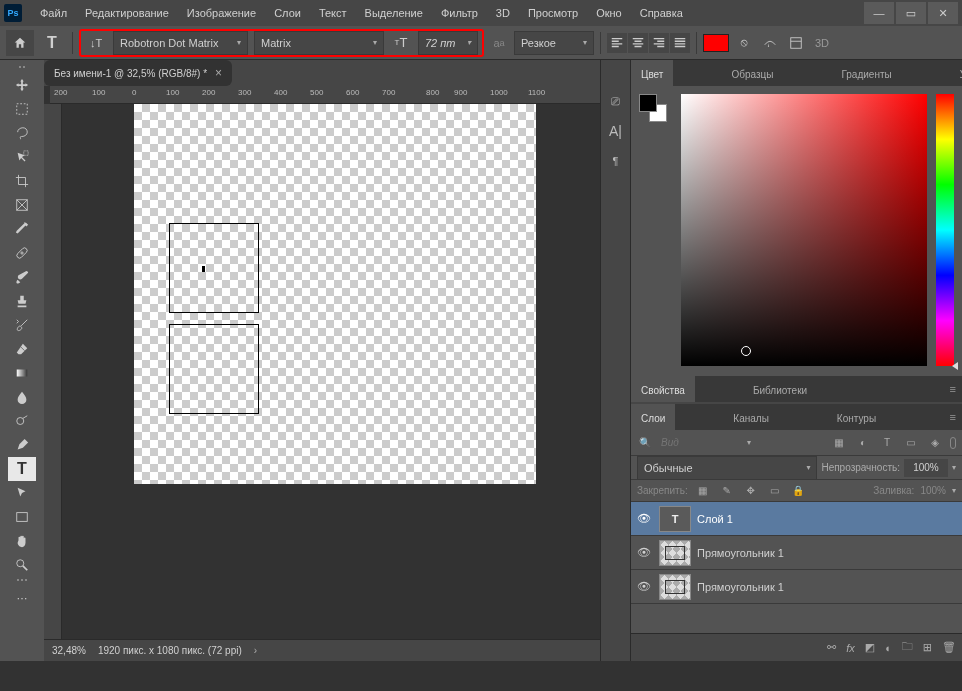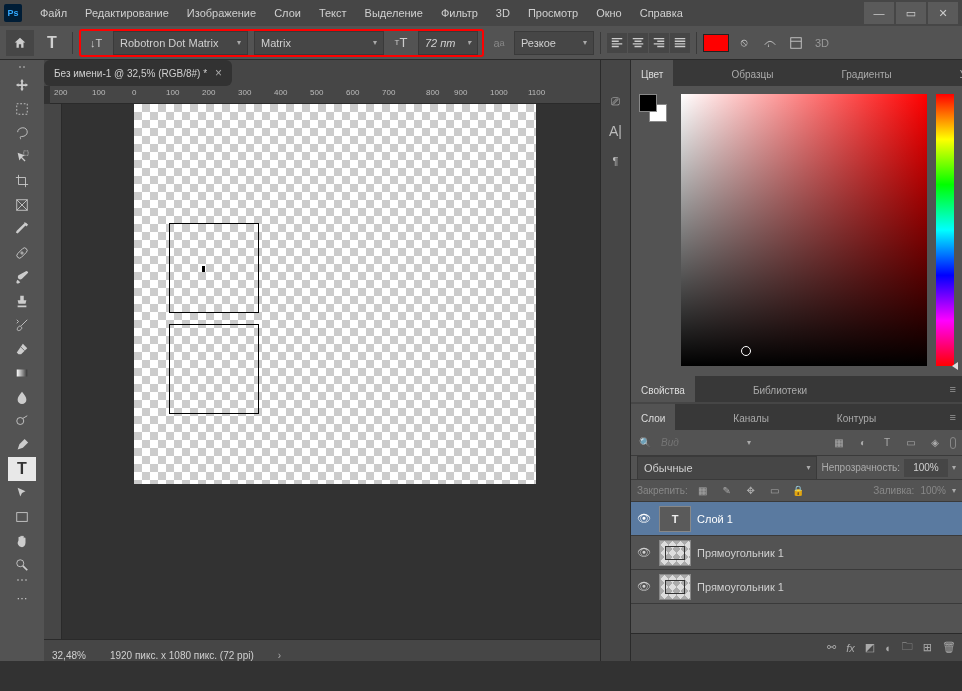--- a/index.html
+++ b/index.html
@@ -51,21 +51,21 @@
     linear-gradient(45deg, transparent 75%, #ccc 75%),
     linear-gradient(-45deg, transparent 75%, #ccc 75%);
   background-size: 16px 16px;
   background-position: 0 0, 0 8px, 8px -8px, -8px 0;
   background-color: #fff;
 }
 .rect { position: absolute; border: 1px solid #000; background: transparent; }
 .rect.r1 { left: 35px; top: 119px; width: 90px; height: 90px; }
 .rect.r2 { left: 35px; top: 220px; width: 90px; height: 90px; }
 .cursor-dot { position: absolute; left: 68px; top: 162px; width: 3px; height: 6px; background: #000; }
-.status { height: 22px; background: #464646; display: flex; align-items: flex-end; padding: 0 8px; gap: 24px; font-size: 10px; border-top: 1px solid #2a2a2a; }
+.status { height: 22px; background: #464646; display: flex; align-items: center; padding: 0 8px; gap: 12px; font-size: 10px; border-top: 1px solid #2a2a2a; }
 .status .arrow { color: #aaa; }
 
 .mini-panels { width: 30px; background: #464646; display: flex; flex-direction: column; align-items: center; gap: 8px; padding-top: 30px; border-left: 1px solid #2a2a2a; }
 .mini-ic { width: 22px; height: 22px; display: flex; align-items: center; justify-content: center; color: #bbb; }
 
 .right { width: 332px; background: #464646; display: flex; flex-direction: column; border-left: 1px solid #2a2a2a; }
 .panel-tabs { height: 26px; background: #383838; display: flex; align-items: center; gap: 48px; }
 .ptab { padding: 0 10px; height: 26px; display: flex; align-items: center; border-top: 2px solid transparent; font-size: 10px; color: #aaa; }
 .ptab.active { background: #535353; color: #ddd; }
 .ptab-menu { margin-left: auto; padding: 0 6px; color: #999; }

